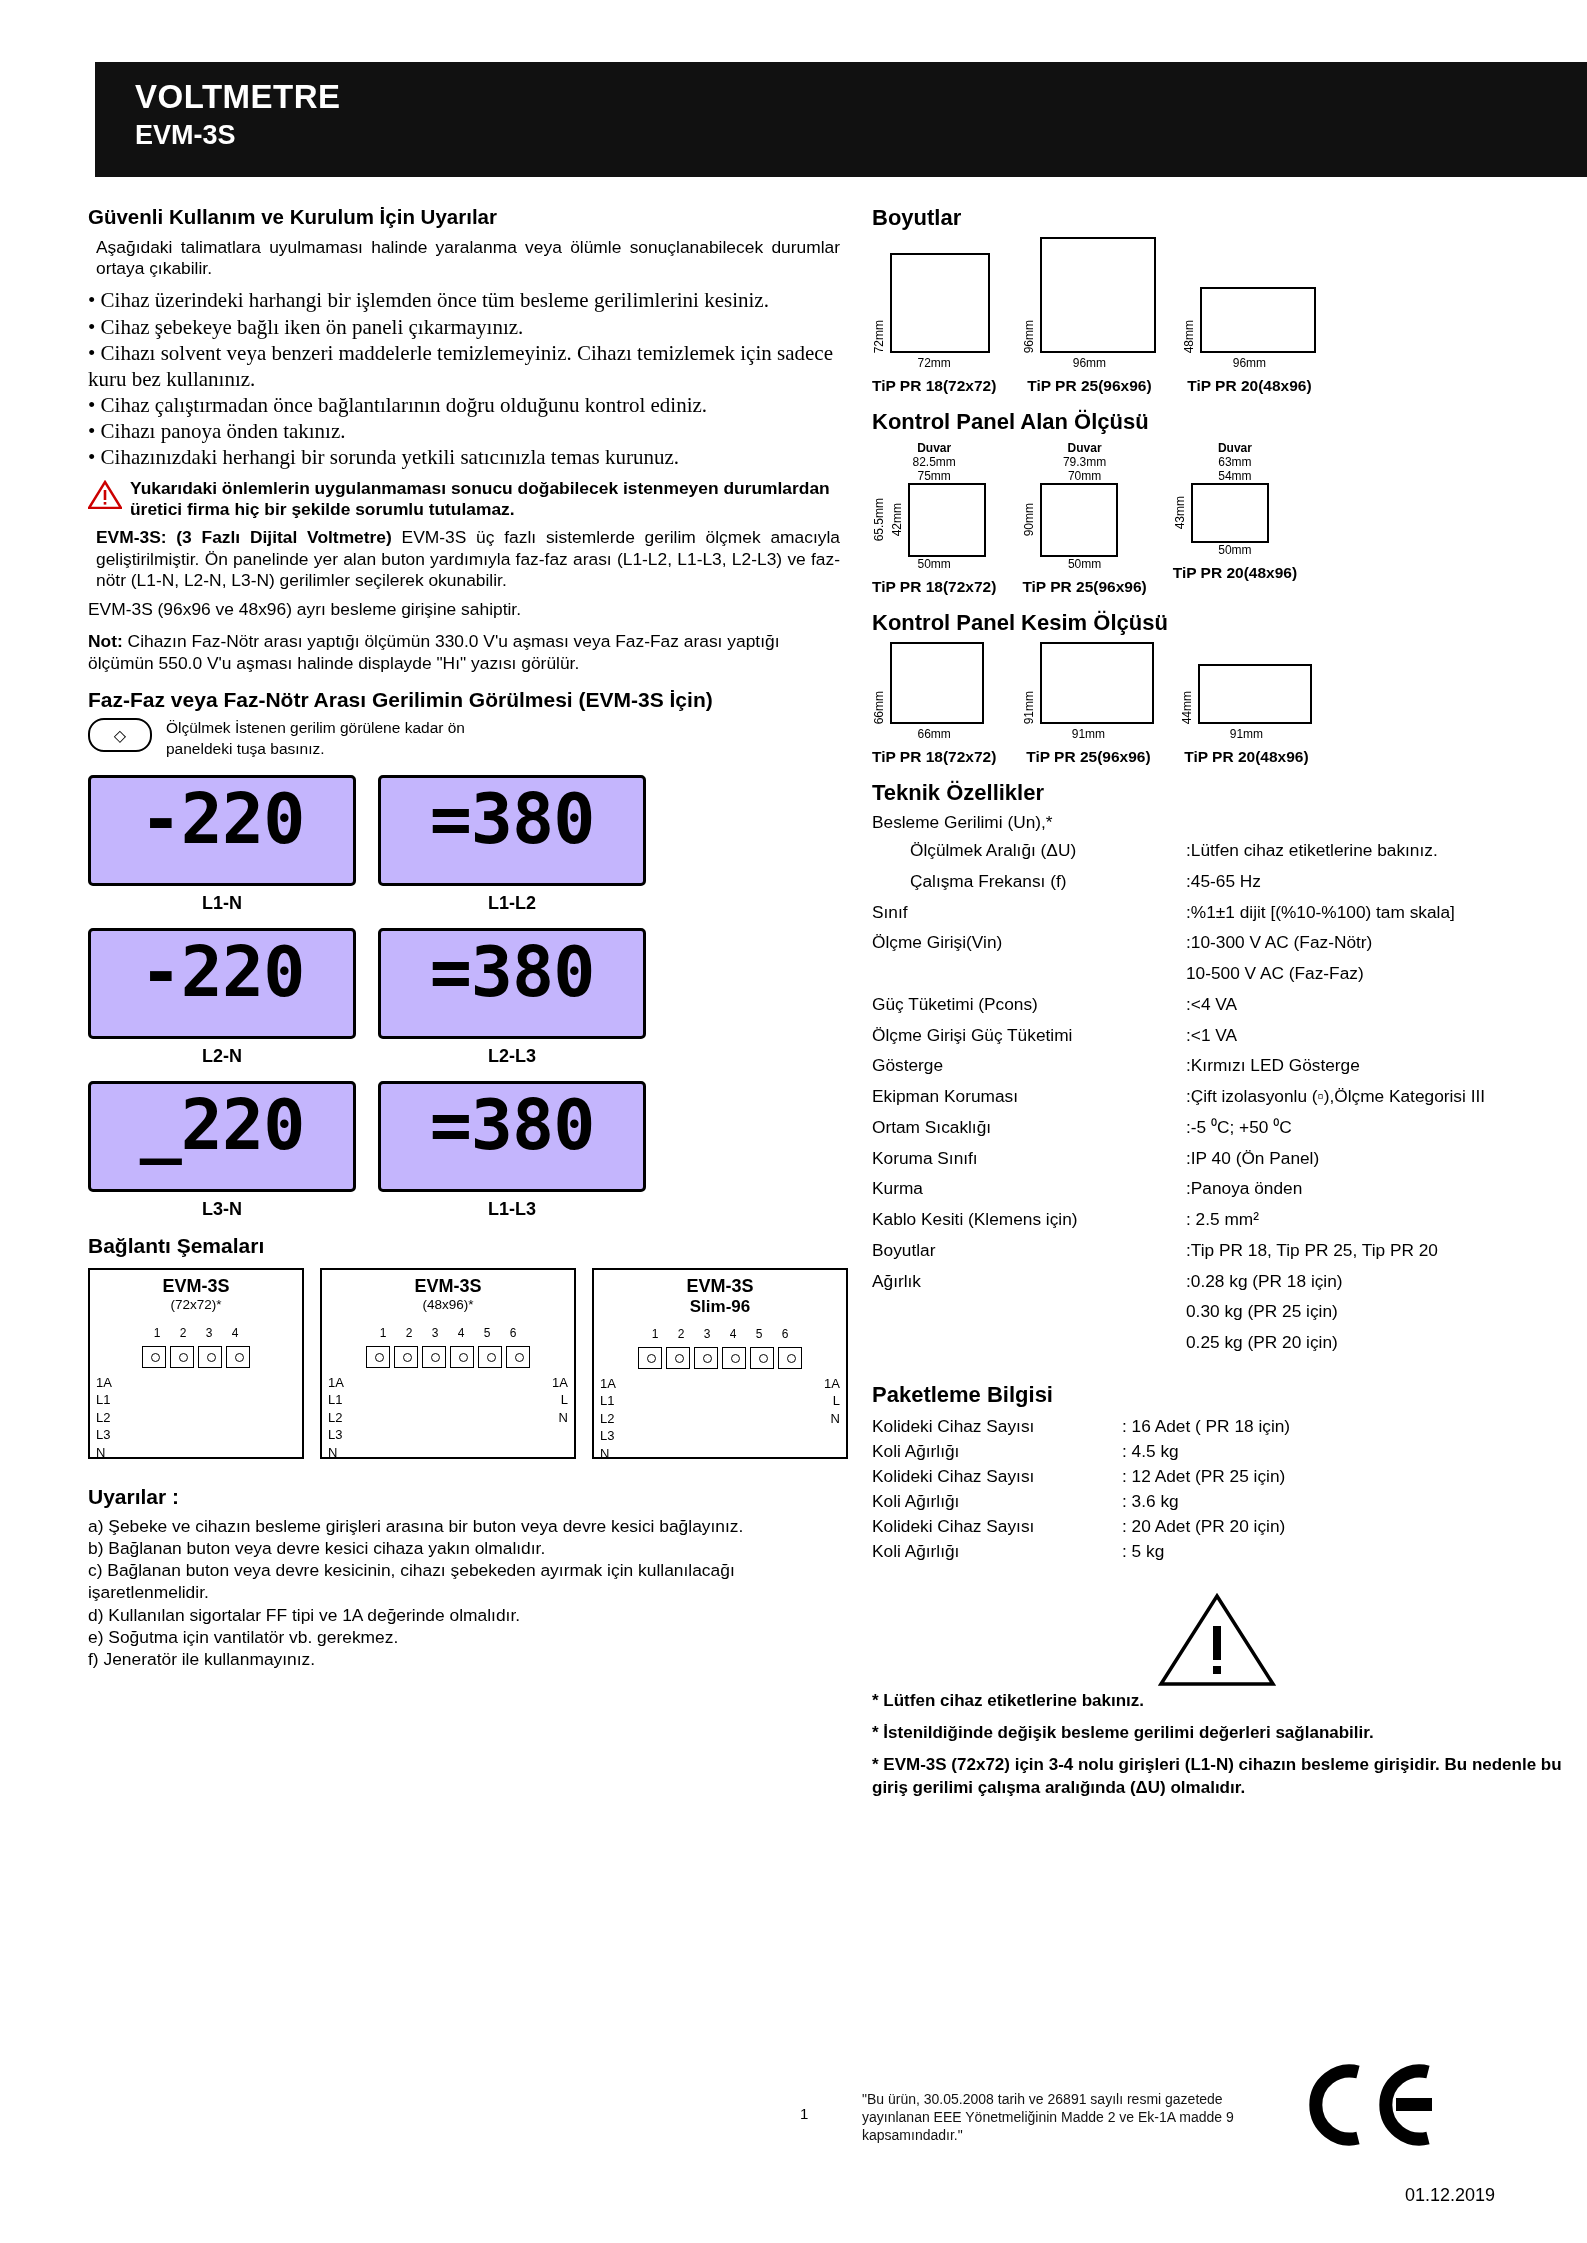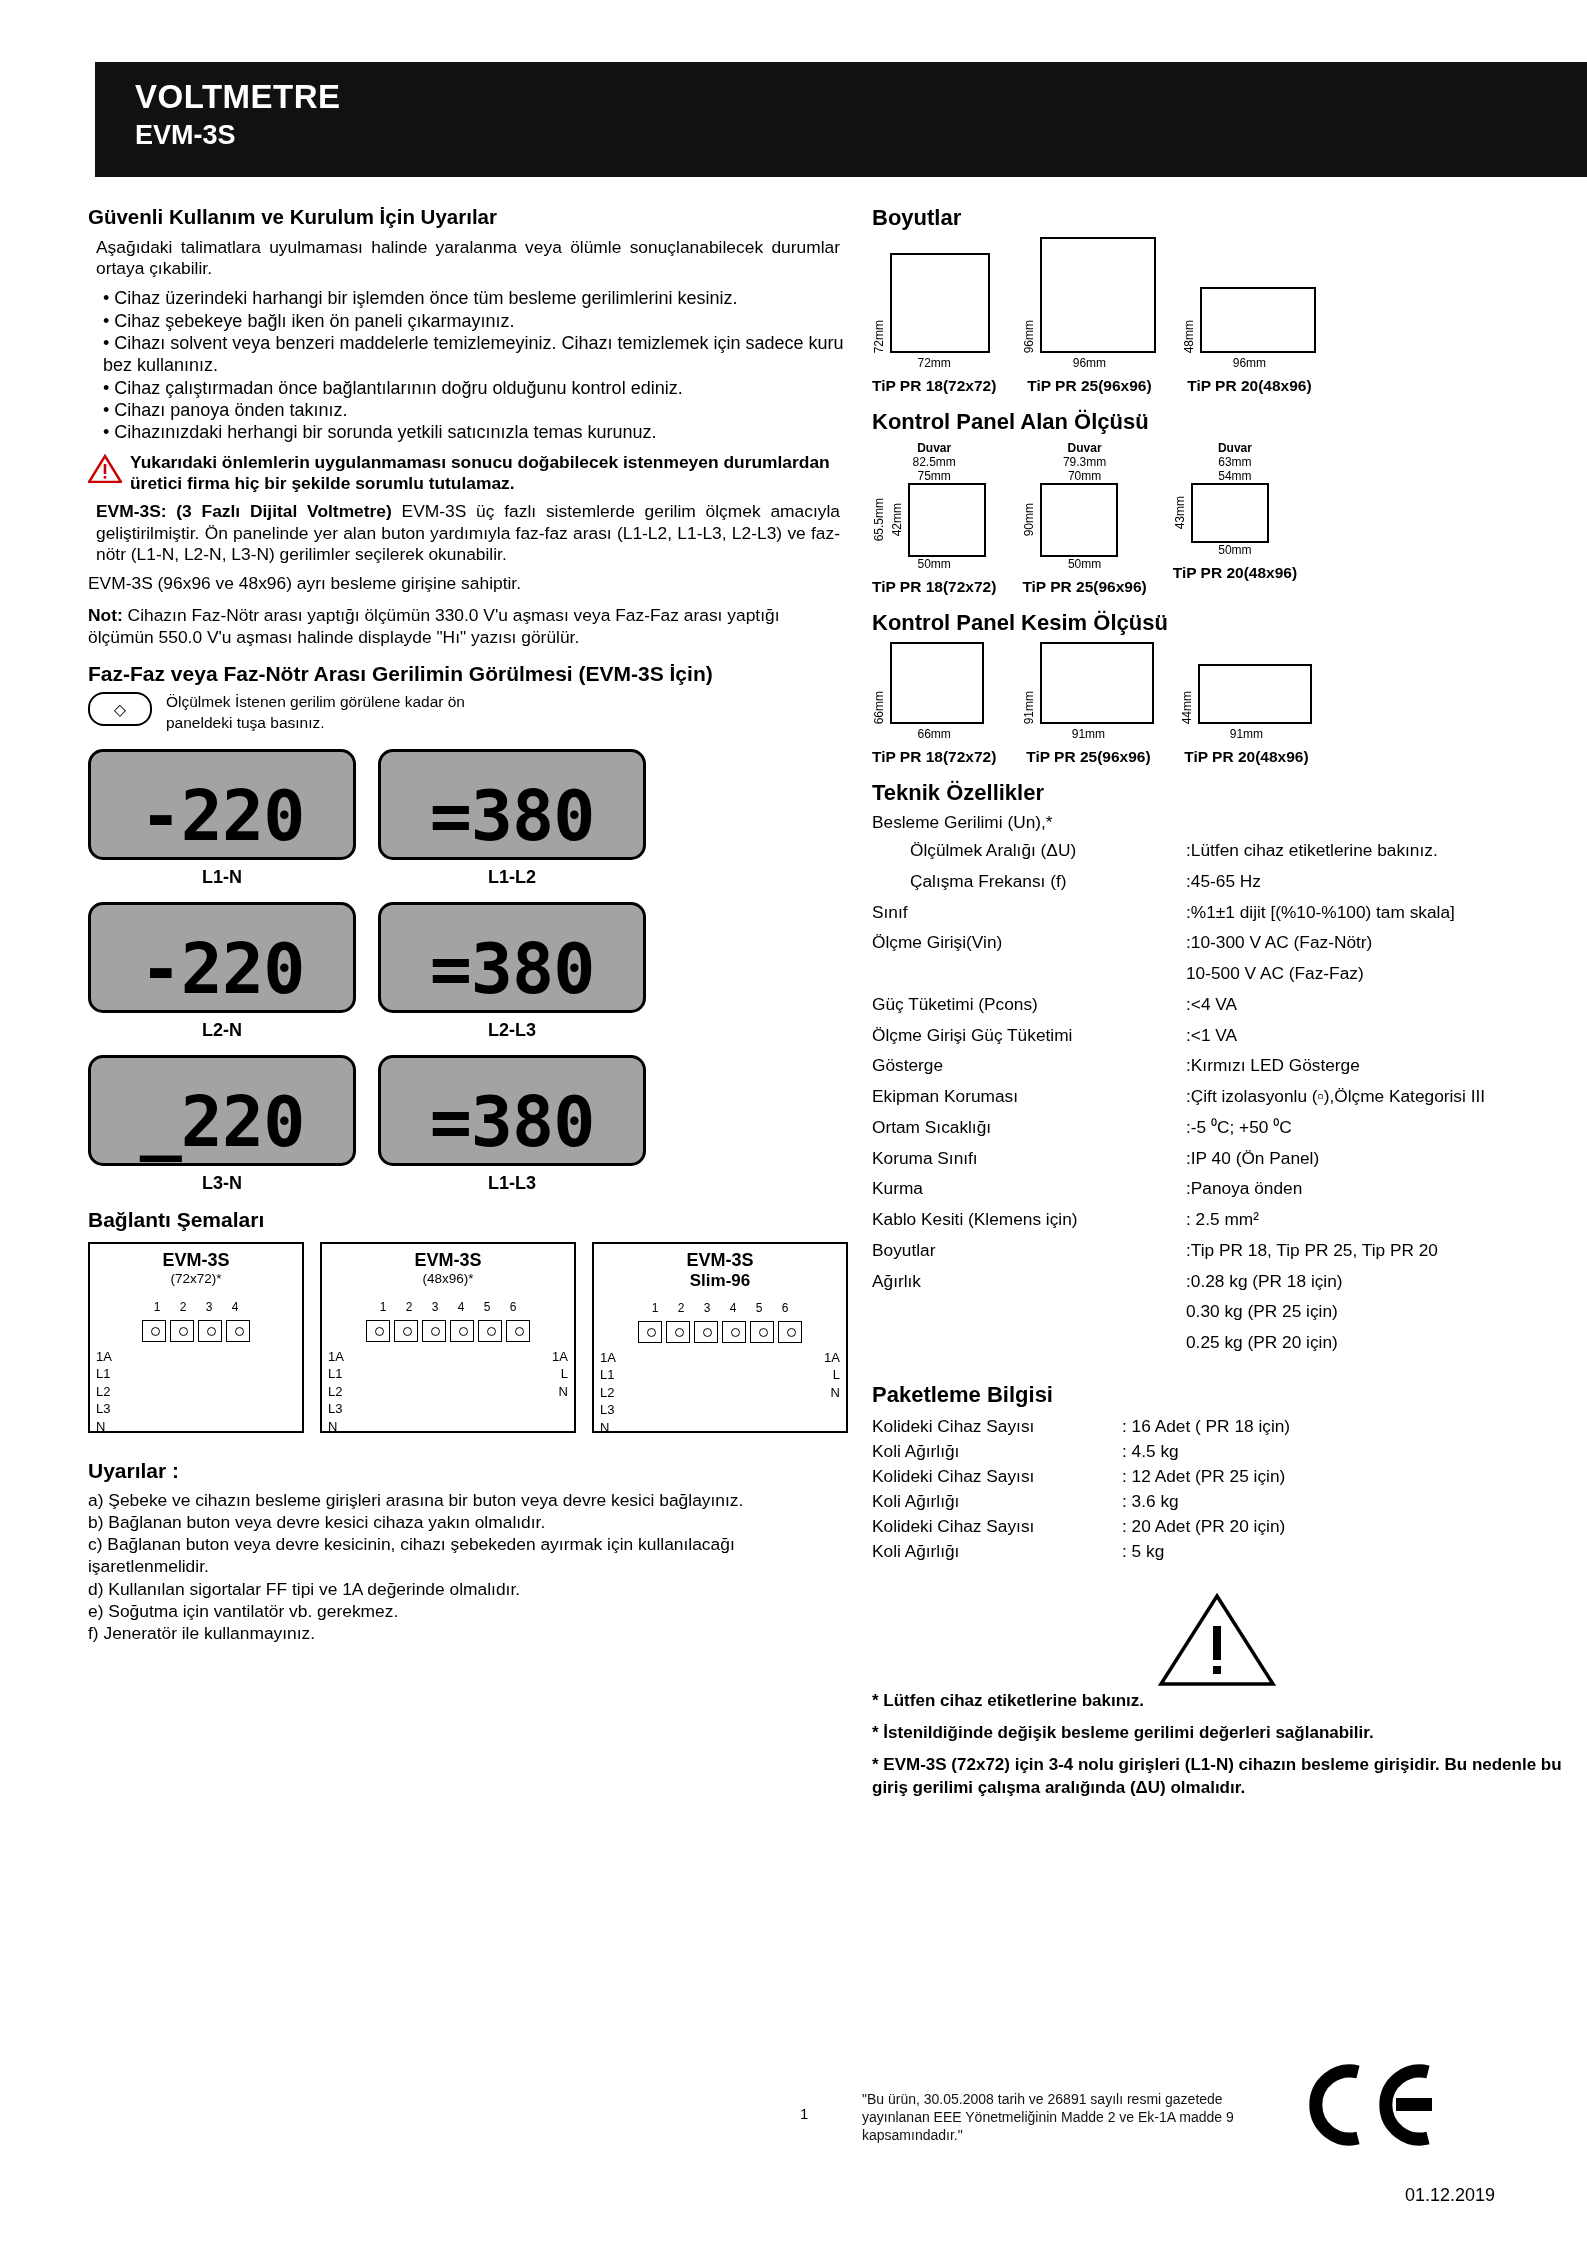--- a/index.html
+++ b/index.html
@@ -19,35 +19,35 @@
   .hdr-title{position:absolute;left:40px;top:16px;color:#fff;font-size:33px;font-weight:bold;letter-spacing:.5px;}
   .hdr-sub{position:absolute;left:40px;top:58px;color:#fff;font-size:27px;font-weight:bold;}
 
   .col-left{position:absolute;left:88px;top:205px;width:760px;}
   .col-right{position:absolute;left:872px;top:205px;width:690px;}
 
   h3.sec{font-size:20.5px;font-weight:bold;margin:0 0 4px 0;}
   h3.sec2{font-size:21px;font-weight:bold;margin:14px 0 6px 0;}
   p.body{font-size:17.4px;line-height:1.22;margin:8px;text-align:justify;}
   p.body2{font-size:17.4px;line-height:1.25;margin:10px 0 0 0;}
-  .bullets{font-size:18px;line-height:1.24;margin:2px 0 0 15px;}
+  .bullets{font-size:21px;line-height:1.24;margin:2px 0 0 0;font-family:Liberation Serif, serif;}
   .bullets div{margin:0;}
   .warnbox{display:flex;gap:8px;margin:8px 0 6px 0;}
   .warn-txt{font-size:17.4px;font-weight:bold;line-height:1.2;}
   .tri{width:34px;height:29px;flex:0 0 34px;position:relative;margin-top:2px;}
   .tri svg{display:block;}
 
   
   .disp-wrap{position:relative;margin-top:16px;}
   .disp-row{display:flex;gap:22px;margin-bottom:14px;}
   .disp-cell{width:268px;}
   .disp{
-    border:3px solid #000;border-radius:15px;height:105px;
-    display:flex;align-items:flex-end;justify-content:center;
-    background:#a3a3a3;
+    border:3px solid #000;border-radius:5px;height:105px;
+    display:flex;align-items:flex-start;justify-content:center;
+    background:#c4b5fd;
   }
   .seg{font-family:"DejaVu Sans Mono", monospace;font-size:70px;font-weight:bold;letter-spacing:-1px;}
   .disp-lbl{text-align:center;font-size:18px;font-weight:bold;margin-top:7px;}
 
   
   .wir-row{display:flex;gap:16px;margin-top:10px;}
   .wir{border:2px solid #000;padding:6px;position:relative;background:#fff;}
   .wir-title{text-align:center;font-size:18px;font-weight:bold;}
   .wir-sub{text-align:center;font-size:13.5px;}
   .term{display:flex;gap:4px;justify-content:center;margin-top:6px;}

